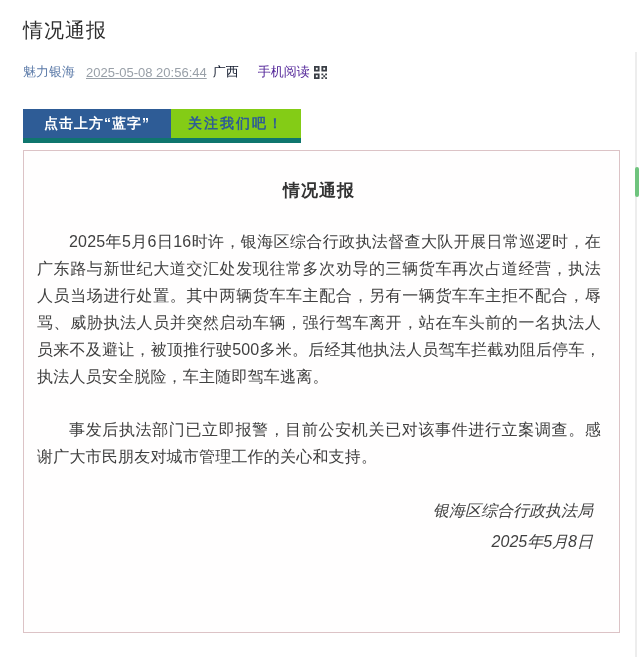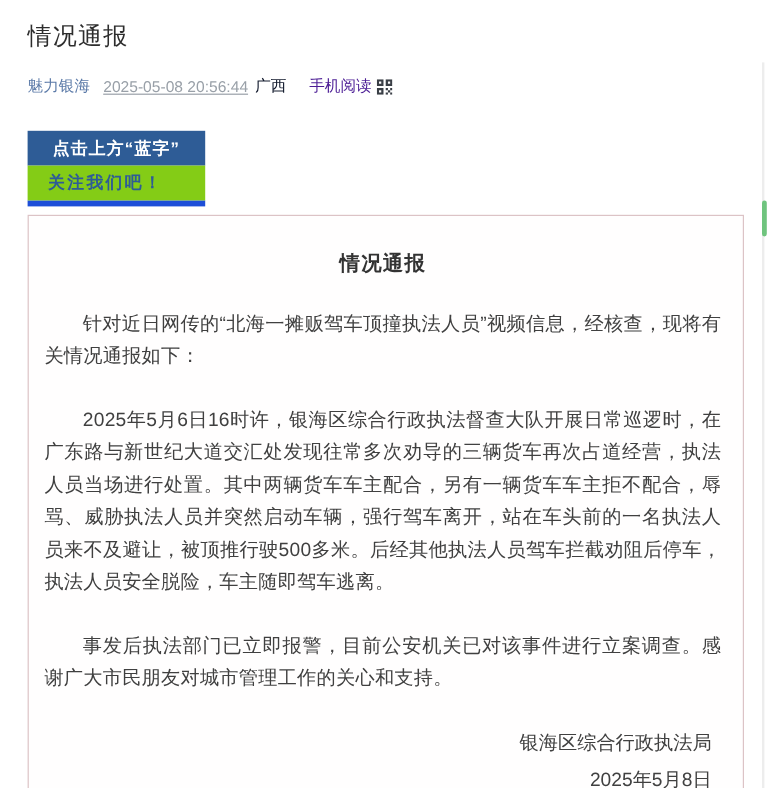--- a/index.html
+++ b/index.html
@@ -32,22 +32,21 @@
   .meta-author { color: #5b7aa8; margin-right: 11px; cursor: pointer; }
   .meta-time { color: #99a0a8; text-decoration: underline; }
   .meta-location { color: #0f172a; margin-left: 6px; }
   .meta-mobile { color: #4c1d95; margin-left: 19px; cursor: pointer; }
   .qr-icon { width: 13px; height: 13px; margin-left: 4px; display: inline-block; vertical-align: -2px; cursor: pointer; }
 
   
   .banner { margin: 28px 0 0 23px; }
   .banner-tabs {
     display: inline-flex;
-    border-bottom: 5px solid #1d4ed8;
-    flex-direction: column;
+    border-bottom: 5px solid #0f766e;
   }
   .tab-left {
     background: #2e5c96;
     color: #ffffff;
     font-size: 14px;
     font-weight: bold;
     padding: 6px 21px 5px 21px;
     letter-spacing: 1px;
     cursor: pointer;
   }
@@ -87,20 +86,21 @@
     margin-top: 26px;
     letter-spacing: 0.2px;
   }
   .notice-sign {
     margin-top: 25px;
     padding-right: 8px;
     text-align: right;
     font-size: 16px;
     line-height: 31px;
     color: #404040;
+    font-style: italic;
   }
 
   
   .scroll-track {
     position: absolute;
     top: 35px; right: 3px; bottom: 0;
     width: 2px;
     background: #ededed;
   }
   .scroll-thumb {
@@ -132,21 +132,20 @@
   <div class="banner">
     <div class="banner-tabs">
       <span class="tab-left">点击上方“蓝字”</span>
       <span class="tab-right">关注我们吧！</span>
     </div>
   </div>
 
   <div class="notice-box">
     <div class="notice-title">情况通报</div>
     <div class="notice-body">
-      <p>针对近日网传的“北海一摊贩驾车顶撞执法人员”视频信息，经核查，现将有关情况通报如下：</p>
       <p>2025年5月6日16时许，银海区综合行政执法督查大队开展日常巡逻时，在广东路与新世纪大道交汇处发现往常多次劝导的三辆货车再次占道经营，执法人员当场进行处置。其中两辆货车车主配合，另有一辆货车车主拒不配合，辱骂、威胁执法人员并突然启动车辆，强行驾车离开，站在车头前的一名执法人员来不及避让，被顶推行驶500多米。后经其他执法人员驾车拦截劝阻后停车，执法人员安全脱险，车主随即驾车逃离。</p>
       <p>事发后执法部门已立即报警，目前公安机关已对该事件进行立案调查。感谢广大市民朋友对城市管理工作的关心和支持。</p>
     </div>
     <div class="notice-sign">
       <div>银海区综合行政执法局</div>
       <div>2025年5月8日</div>
     </div>
   </div>
 
   <div class="scroll-track"></div>

